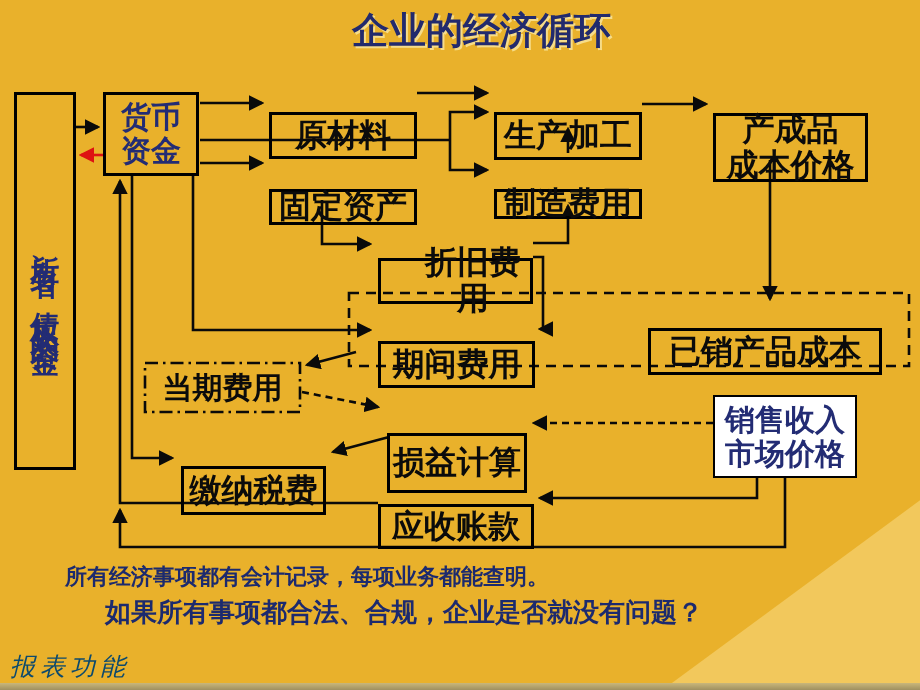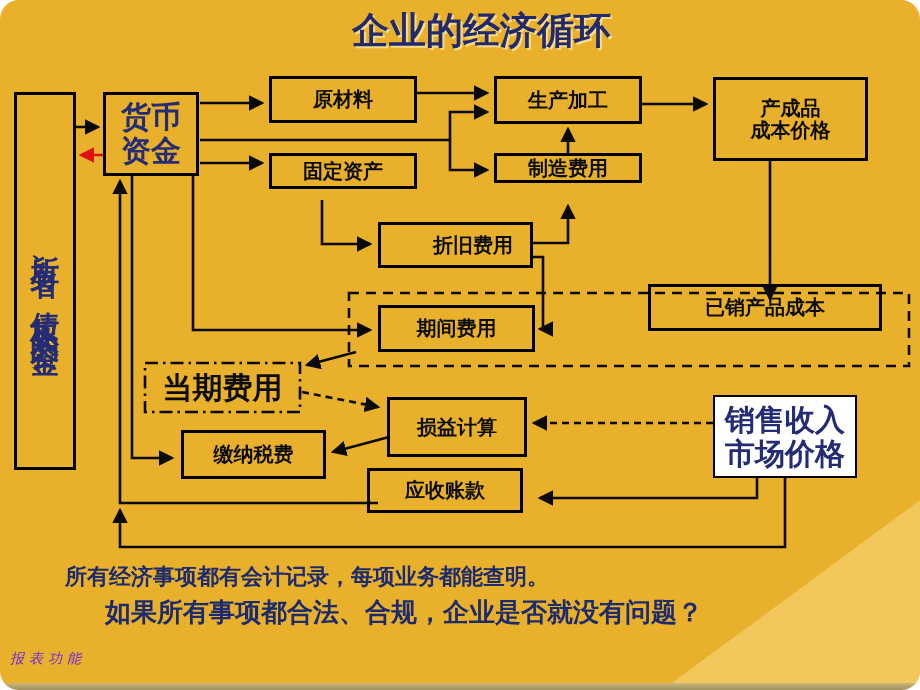--- a/index.html
+++ b/index.html
@@ -2,21 +2,20 @@
 <html><head>
 <meta charset="utf-8">
 <style>
   html,body{margin:0;padding:0;}
   .slide{
     position:relative;
     width:920px;height:690px;
     background:#e9b12b;
     overflow:hidden;
     font-family:Liberation Sans, sans-serif;
-    border-radius:19px;
   }
   .bg-triangle{
     position:absolute;left:0;top:0;width:920px;height:690px;
     background:#f2c85c;
     clip-path:polygon(100% 72.5%, 72% 100%, 100% 100%);
   }
   .bottom-strip{
     position:absolute;left:0;bottom:0;width:920px;height:7px;
     background:linear-gradient(#c9b77a,#9f9060);
   }
@@ -26,37 +25,37 @@
     font-size:37px;font-weight:bold;color:#222a6d;
     text-shadow:2px 2px 0 rgba(250,235,170,.75);
     white-space:nowrap;letter-spacing:0px;
   }
   .node{
     position:absolute;box-sizing:border-box;
     display:flex;align-items:center;justify-content:center;
     text-align:center;color:#0b0b0b;font-weight:bold;line-height:1.12;
   }
   .solid{border:3px solid #000;}
-  .fs31{font-size:20px;}
+  .fs31{font-size:32px;margin-top:36px;}
   .fs30{font-size:30px;justify-content:center;}
   .navy{color:#232c74;}
   .white-bg{background:#ffffff;border-width:2.5px;}
   .two-line span{display:block;}
   .owner-text{
     writing-mode:vertical-rl;text-orientation:upright;
     font-size:29px;letter-spacing:7px;color:#232c74;
   }
   .note{
     position:absolute;color:#1c2a6e;font-weight:700;white-space:nowrap;
   }
   .note1{left:65px;top:562px;font-size:22px;text-align:center;}
   .note2{left:105px;top:595px;font-size:26px;}
   .watermark{
     position:absolute;left:10px;top:650px;
-    font-size:14px;font-style:italic;color:#6d28d9;
+    font-size:25px;font-style:italic;color:#0c4a6e;
     letter-spacing:5px;white-space:nowrap;
   }
 </style>
 </head>
 <body>
 
 <div class="slide">
   <div class="bg-triangle"></div>
   <div class="bottom-strip"></div>
 
@@ -135,21 +134,21 @@
   </div>
 
   <div class="node solid fs31" style="left:269px;top:76px;width:148px;height:47px;">
     <span>原材料</span>
   </div>
 
   <div class="node solid fs31" style="left:494px;top:76px;width:148px;height:48px;">
     <span>生产加工</span>
   </div>
 
-  <div class="node solid fs31 two-line" style="left:713px;top:77px;width:155px;height:84px;">
+  <div class="node solid fs31 two-line" style="left:713px;top:77px;width:155px;height:69px;">
     <div>
       <span>产成品</span>
       <span>成本价格</span>
     </div>
   </div>
 
   <div class="node solid fs31" style="left:269px;top:153px;width:148px;height:36px;">
     <span>固定资产</span>
   </div>
 
@@ -158,21 +157,21 @@
   </div>
 
   <div class="node solid fs31" style="left:378px;top:222px;width:155px;height:46px;padding-left:35px;">
     <span>折旧费用</span>
   </div>
 
   <div class="node solid fs31" style="left:378px;top:305px;width:157px;height:47px;">
     <span>期间费用</span>
   </div>
 
-  <div class="node solid fs31" style="left:648px;top:284px;width:234px;height:47px;align-items:center;">
+  <div class="node solid fs31" style="left:648px;top:292px;width:234px;height:47px;align-items:center;">
     <span>已销产品成本</span>
   </div>
 
   <div class="node fs30" style="left:145px;top:363px;width:155px;height:49px;">
     <span>当期费用</span>
   </div>
 
   <div class="node solid fs31" style="left:387px;top:397px;width:140px;height:60px;">
     <span>损益计算</span>
   </div>
@@ -181,21 +180,21 @@
     <div>
       <span>销售收入</span>
       <span>市场价格</span>
     </div>
   </div>
 
   <div class="node solid fs31" style="left:181px;top:430px;width:145px;height:49px;">
     <span>缴纳税费</span>
   </div>
 
-  <div class="node solid fs31" style="left:367px;top:468px;width:156px;height:45px;">
+  <div class="node solid fs31" style="left:378px;top:468px;width:156px;height:45px;">
     <span>应收账款</span>
   </div>
 
   <div class="note note1">所有经济事项都有会计记录，每项业务都能查明。</div>
   <div class="note note2">如果所有事项都合法、合规，企业是否就没有问题？</div>
 
   <div class="watermark">报表功能</div>
 </div>
 
 </body></html>

